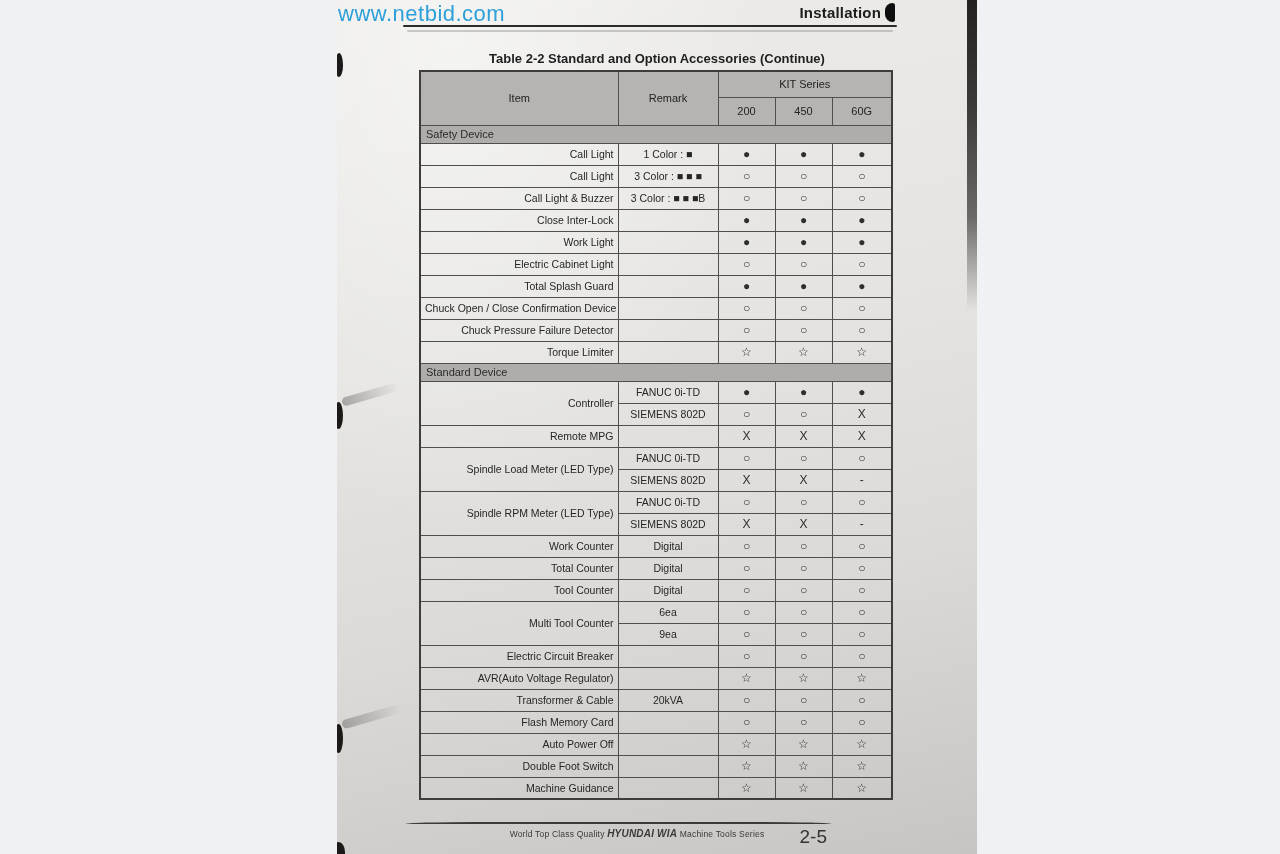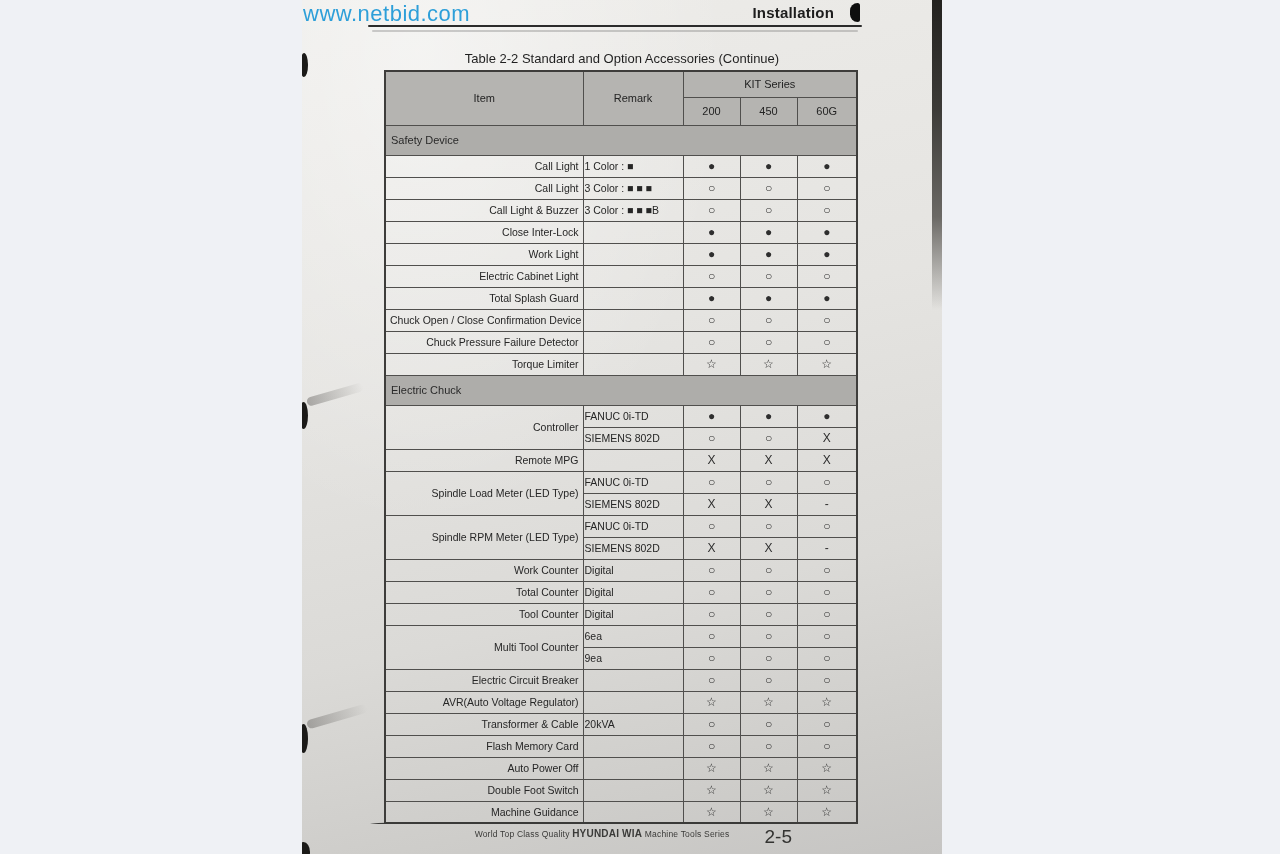--- a/index.html
+++ b/index.html
@@ -3,21 +3,21 @@
 <meta charset="utf-8">
 <style>
   html,body{margin:0;padding:0;}
   body{
     width:1280px;height:854px;position:relative;overflow:hidden;
     background:#eff1f5;
     font-family:"Liberation Sans", sans-serif;
   }
   
   .photo{
-    position:absolute;left:302px;top:0;width:640px;height:854px;
+    position:absolute;left:337px;top:0;width:640px;height:854px;
     background:
       radial-gradient(ellipse at 18% 6%, rgba(255,255,255,0.45), rgba(255,255,255,0) 42%),
       linear-gradient(168deg,#edecE9 0%,#e5e4e1 40%,#dbdad7 68%,#cecdca 88%,#c6c5c3 100%);
     overflow:hidden;
   }
   .edge-dark{
     position:absolute;top:0;right:0;width:10px;height:310px;
     background:linear-gradient(to bottom,#23221f 0%,#3c3b38 35%,#6b6965 70%,rgba(130,128,124,0) 100%);
   }
   .binder-mark{position:absolute;background:#1b1a18;border-radius:50%;}
@@ -26,64 +26,64 @@
     background:linear-gradient(to right,rgba(115,113,110,0.55),rgba(115,113,110,0));
   }
   
   .watermark{
     position:absolute;left:1px;top:1px;
     font-size:22px;letter-spacing:0.5px;
   }
   .head-right{
     position:absolute;top:3px;right:82px;
     font-size:15px;font-weight:bold;color:#1d1d1d;letter-spacing:0.2px;
-    display:flex;align-items:center;gap:16px;
+    display:flex;align-items:center;gap:4px;
   }
   .bracket-icon{
     display:inline-block;width:10px;height:19px;background:#0e0e0e;
     border-radius:9px 3px 3px 9px;
   }
   .head-rule{
     position:absolute;top:25px;left:66px;right:80px;height:2px;background:#2b2b2b;border-radius:2px;
   }
   .head-rule-shadow{
     position:absolute;top:30px;left:70px;right:84px;height:2px;background:rgba(90,90,88,0.28);border-radius:2px;
   }
   
   .tbl-title{
     position:absolute;top:51px;left:60px;width:520px;text-align:center;
-    font-size:13px;font-weight:normal;color:#1f1f1f;
+    font-size:13px;font-weight:bold;color:#1f1f1f;
   }
   
   .tbl-wrap{position:absolute;left:82px;top:70px;}
   table{
     border-collapse:collapse;table-layout:fixed;width:472px;
     font-size:10.5px;color:#262626;
     border:2px solid #3e3d3b;
   }
   td,th{border:1px solid #504f4d;overflow:hidden;white-space:nowrap;}
   thead th{background:#b5b4b1;font-weight:normal;font-size:11px;color:#232323;}
   thead tr.h1{height:26px;}
   thead tr.h2{height:28px;}
   tbody tr{height:22px;}
-  tbody tr.section-tr{height:30px;border-radius:8px;}
+  tbody tr.section-tr{height:18px;border-radius:8px;}
   td.section{background:#aeadaa;text-align:left;padding:1px 5px;font-size:11px;color:#2a2a2a;}
   td.item{text-align:right;padding:1px 4px;}
-  td.remark{text-align:left;}
+  td.remark{text-align:center;}
   td.val{text-align:center;font-size:12px;color:#2e2e2e;}
   
   .foot-rule{
     position:absolute;top:822px;left:68px;right:145px;height:2px;background:#3a3a38;
     border-radius:50% 50% 0 0 / 300% 300% 0 0;
   }
   .foot-text{
     position:absolute;top:828px;left:120px;width:360px;text-align:center;
     font-size:8.5px;color:#3a3a38;letter-spacing:0.2px;
   }
-  .foot-text .brand{font-weight:bold;font-size:10px;}
+  .foot-text .brand{font-weight:bold;font-style:italic;font-size:10px;}
   .page-num{
     position:absolute;top:826px;right:150px;
     font-size:19px;color:#333331;
   }
 </style>
 </head>
 <body>
 
 <div class="photo">
 
@@ -195,21 +195,21 @@
             <td class="val">○</td>
           </tr>
           <tr>
             <td class="item" rowspan="1">Torque Limiter</td>
             <td class="remark"></td>
             <td class="val">☆</td>
             <td class="val">☆</td>
             <td class="val">☆</td>
           </tr>
           <tr class="section-tr">
-            <td class="section" colspan="5">Electric Chuck</td>
+            <td class="section" colspan="5">Standard Device</td>
           </tr>
           <tr>
             <td class="item" rowspan="2">Controller</td>
             <td class="remark">FANUC 0i-TD</td>
             <td class="val">●</td>
             <td class="val">●</td>
             <td class="val">●</td>
           </tr>
           <tr>
             <td class="remark">SIEMENS 802D</td>

